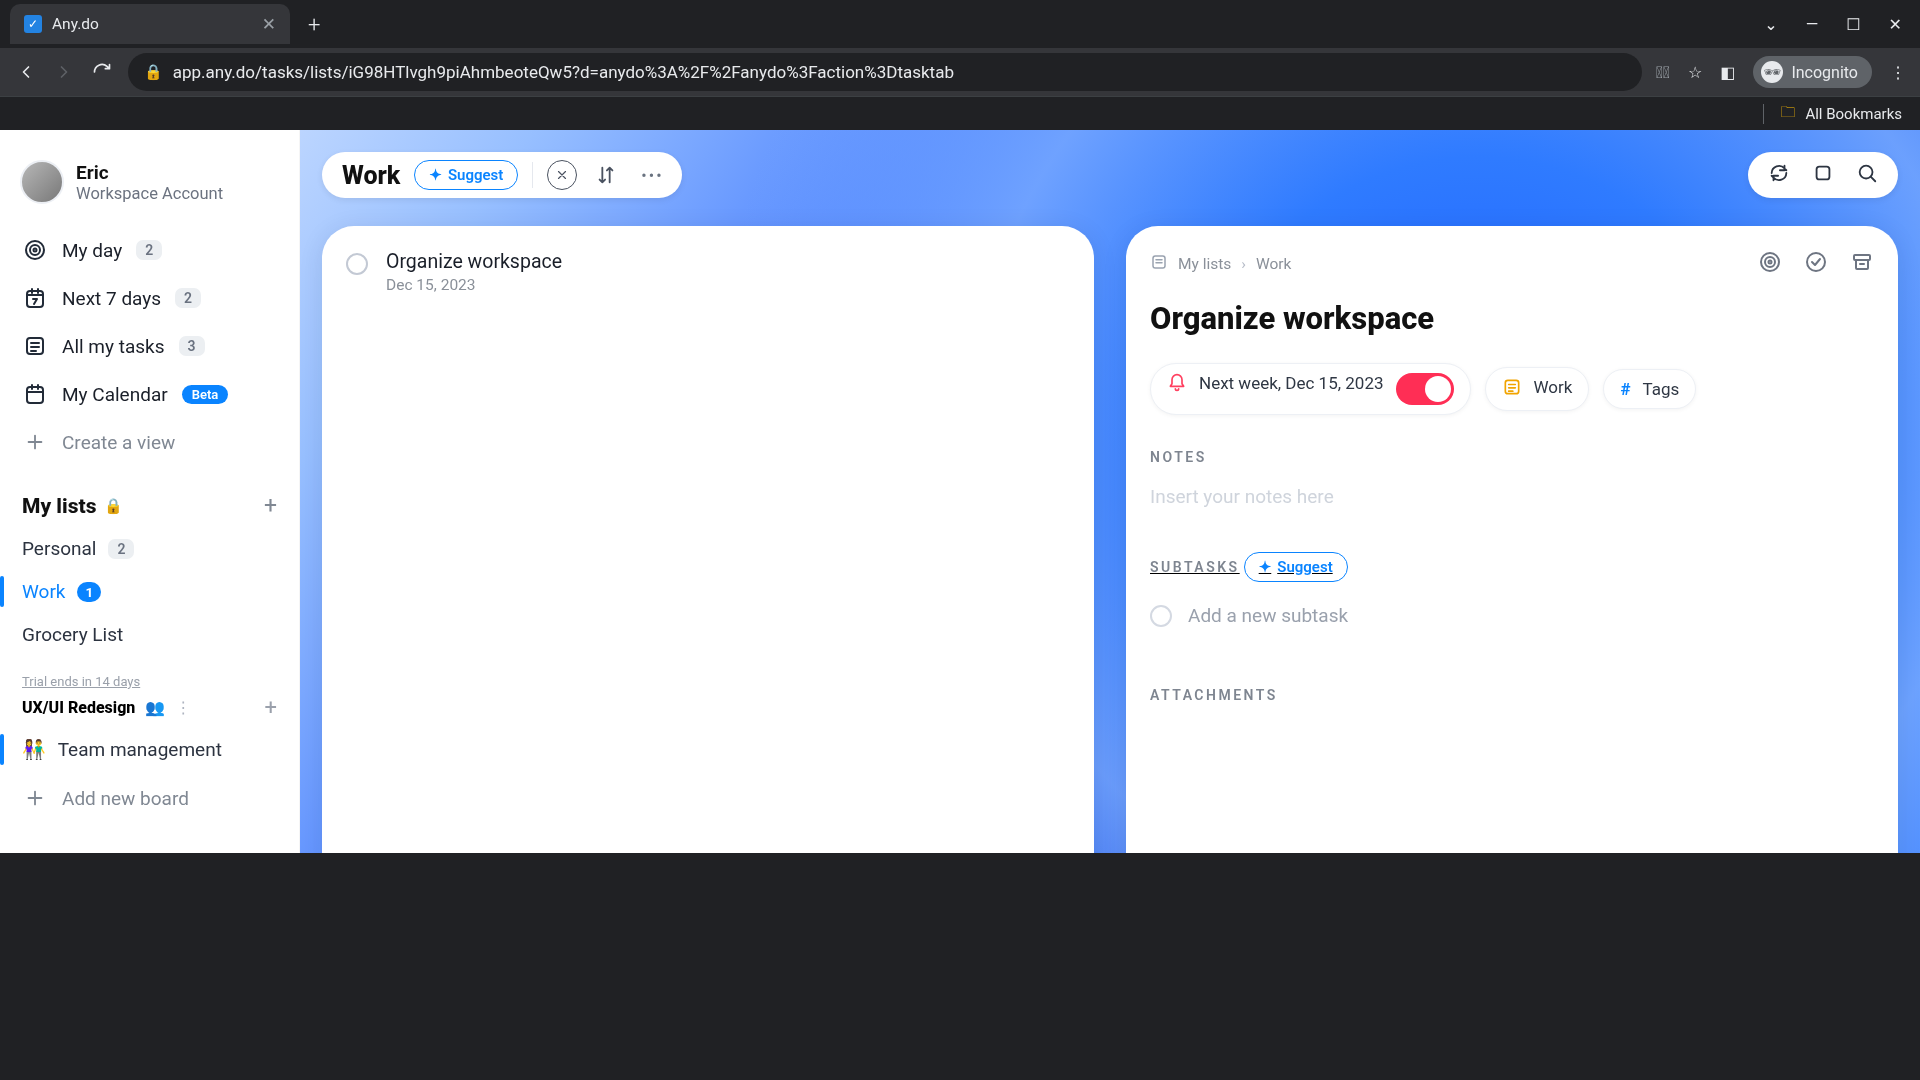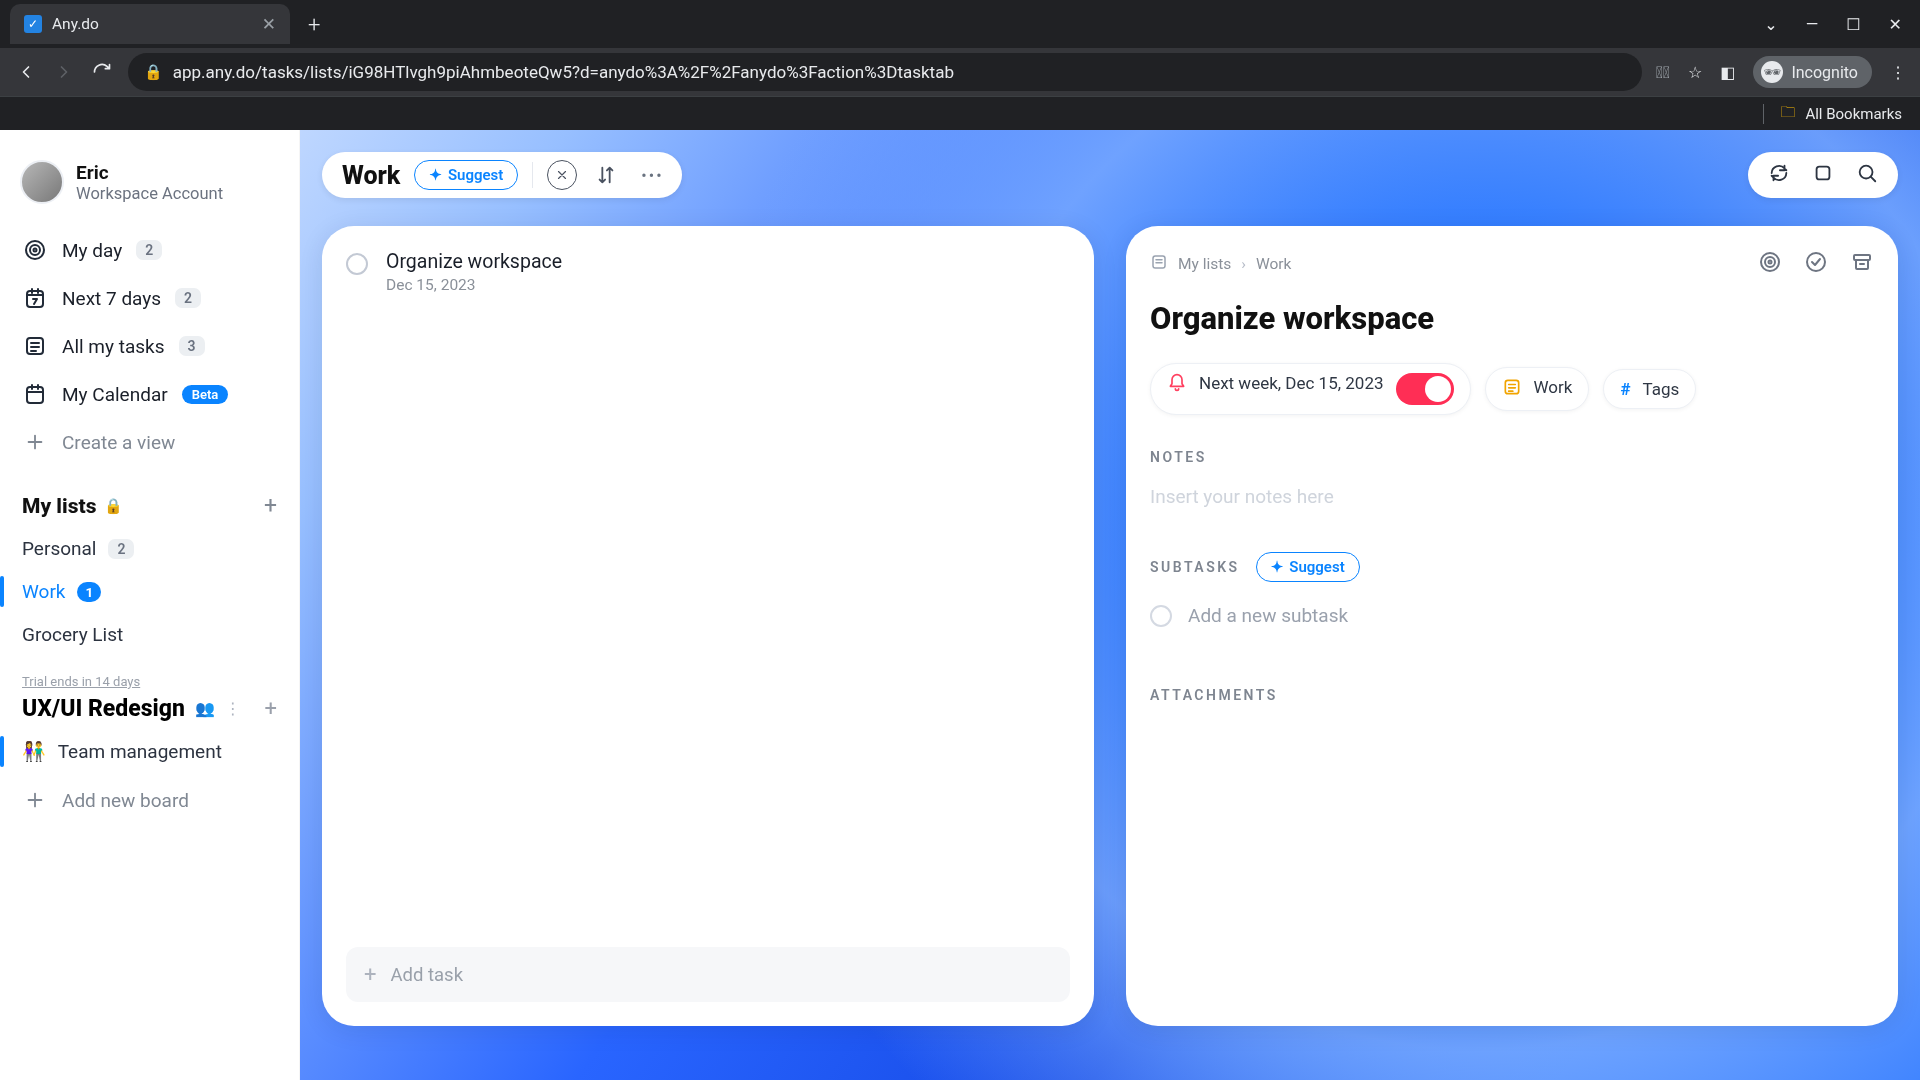--- a/index.html
+++ b/index.html
@@ -20,21 +20,21 @@
 .addr .lock{ color:#9aa0a6; font-size:15px;}
 .chrome-right-icons{display:flex;align-items:center;gap:18px;color:#e8eaed;}
 .incog-pill{ background:#5f6368; border-radius:18px; padding:5px 14px 5px 8px; display:flex; align-items:center; gap:8px; font-size:16px;}
 .incog-ico{width:22px;height:22px;border-radius:50%;background:#e8eaed;display:flex;align-items:center;justify-content:center;color:#5f6368;font-size:14px;}
 
 .bookbar{height:34px;background:#202124;border-top:1px solid #3c4043;display:flex;justify-content:flex-end;align-items:center;padding-right:18px;color:#e8eaed;font-size:15px;gap:10px;}
 .bookbar .sep{width:1px;height:20px;background:#5f6368;margin-right:6px;}
 .bookbar .fold{color:#fbbc04;}
 
 
-.app{ position:relative; height:950px; background:#4c1d95; display:flex; }
+.app{ position:relative; height:723px; background:#4c1d95; display:flex; }
 .app-bg{ position:absolute; inset:0; background:
   radial-gradient(circle at 77% 42%, #1e5fff 0%, #2f7bff 18%, rgba(120,170,255,0.85) 33%, rgba(255,255,255,0) 50%),
   linear-gradient(125deg,#eaf1ff 0%, #97bfff 22%, #2965ff 48%, #164ae6 68%, #2e78ff 86%);
 }
 .app-bg::after{content:"";position:absolute;left:53%;top:55%;width:6px;height:260px;background:linear-gradient(180deg,rgba(255,255,255,.95),rgba(255,255,255,0));transform:rotate(30deg);}
 
 .sidebar{ position:relative; z-index:2; width:300px; background:#fff; height:100%; padding:24px 12px 0 12px; border-right:1px solid rgba(0,0,0,.04); }
 .side-head{ display:flex; align-items:center; gap:12px; padding:6px 8px 22px;}
 .avatar{ width:44px; height:44px; border-radius:50%; background:linear-gradient(135deg,#b7b7b7,#787878); border:2px solid #eceff4;}
 .uname{ font-weight:700; font-size:19px; color:#111;}
@@ -51,21 +51,21 @@
 .side-section{ display:flex; align-items:center; justify-content:space-between; padding:26px 10px 8px;}
 .side-section h3{ font-size:21px; font-weight:800; color:#111; display:flex; align-items:center; gap:8px;}
 .side-section .plus{ color:#808893; font-size:23px; cursor:pointer;}
 .lock-ic{ color:#b3b9c4; font-size:15px;}
 
 .list-item{ display:flex; align-items:center; gap:12px; padding:10px 10px; font-size:19px; color:#2c3340; cursor:pointer; position:relative;}
 .list-item.active{ color:#0a84ff;}
 .active-bar::before{content:"";position:absolute;left:-12px;top:6px;bottom:6px;width:4px;border-radius:3px;background:#0a84ff;}
 .trial{ font-size:13px; color:#9aa0aa; padding:18px 10px 0;text-decoration:underline;}
 .proj-head{ display:flex; align-items:center; gap:10px; padding:6px 10px 8px; }
-.proj-head h3{ font-size:23px; font-weight:800;}
+.proj-head h3{ font-size:16px; font-weight:800;}
 .proj-head .gico{ color:#aeb4c0; font-size:16px;}
 .proj-head .plus{ margin-left:auto; color:#9aa0ab; font-size:22px; cursor:pointer;}
 
 
 .main{ position:relative; z-index:2; flex:1; padding:22px 22px 40px 22px; overflow:hidden;}
 .topbar{ display:flex; align-items:center; gap:18px;}
 .pill-bar{ background:#fff; border-radius:28px; box-shadow:0 2px 6px rgba(0,0,0,.08); display:flex; align-items:center; padding:8px 12px 8px 20px; gap:14px;}
 .list-title{ font-size:25px; font-weight:800; color:#111;}
 .suggest-btn{ border:1.5px solid #0a84ff; color:#0a84ff; border-radius:18px; padding:5px 14px; font-size:15px; font-weight:600; display:flex; align-items:center; gap:6px; cursor:pointer;}
 .vline{width:1px;height:26px;background:#e5e8ee;}
@@ -97,21 +97,21 @@
 .chip-row{ display:flex; gap:14px; margin-top:26px; align-items:center;}
 .chip{ background:#fff; border:1px solid #edf0f5; box-shadow:0 1px 4px rgba(0,0,0,.05); border-radius:30px; padding:9px 16px; display:flex; align-items:flex-start; gap:12px; font-size:17px; color:#2f3744; cursor:pointer;}
 .chip .bell svg{stroke:#ff4060;}
 .chip .list-i svg{stroke:#f1a400;}
 .chip .tag-i{ color:#0a84ff; font-weight:700;}
 .toggle{ width:58px; height:32px; background:#ff2e55; border-radius:20px; position:relative; cursor:pointer;}
 .toggle::after{content:"";position:absolute;right:3px;top:3px;width:26px;height:26px;border-radius:50%;background:#fff;}
 .sec-label{ letter-spacing:2.5px; font-size:14px; color:#7e8590; font-weight:600;}
 .notes-sec{margin-top:34px;}
 .notes-ph{ color:#cfd4dc; font-size:19px; margin-top:20px;}
-.sub-sec{margin-top:44px;display:flex;align-items:center;gap:16px;}
+.sub-sec{margin-top:44px;display:flex;align-items:center;gap:4px;text-decoration:underline;}
 .sub-row{ display:flex; align-items:center; gap:16px; margin-top:22px; cursor:text;}
 .sub-check{width:22px;height:22px;border-radius:50%;border:2px solid #d4d9e2;}
 .sub-ph{ color:#9aa1ad; font-size:19px;}
 .att-sec{margin-top:60px;}
 .dropzone{ margin-top:18px; border:1.5px dashed #cfd5df; border-radius:10px; padding:24px; text-align:center; color:#8a9099; font-size:18px; cursor:pointer;}
 
 
 .cursor-ptr{ position:absolute; left:840px; top:370px; font-size:20px; color:#111;}
 .cursor-ptr::after{content:"";}
 svg{fill:none;stroke-width:2;stroke-linecap:round;stroke-linejoin:round;}

